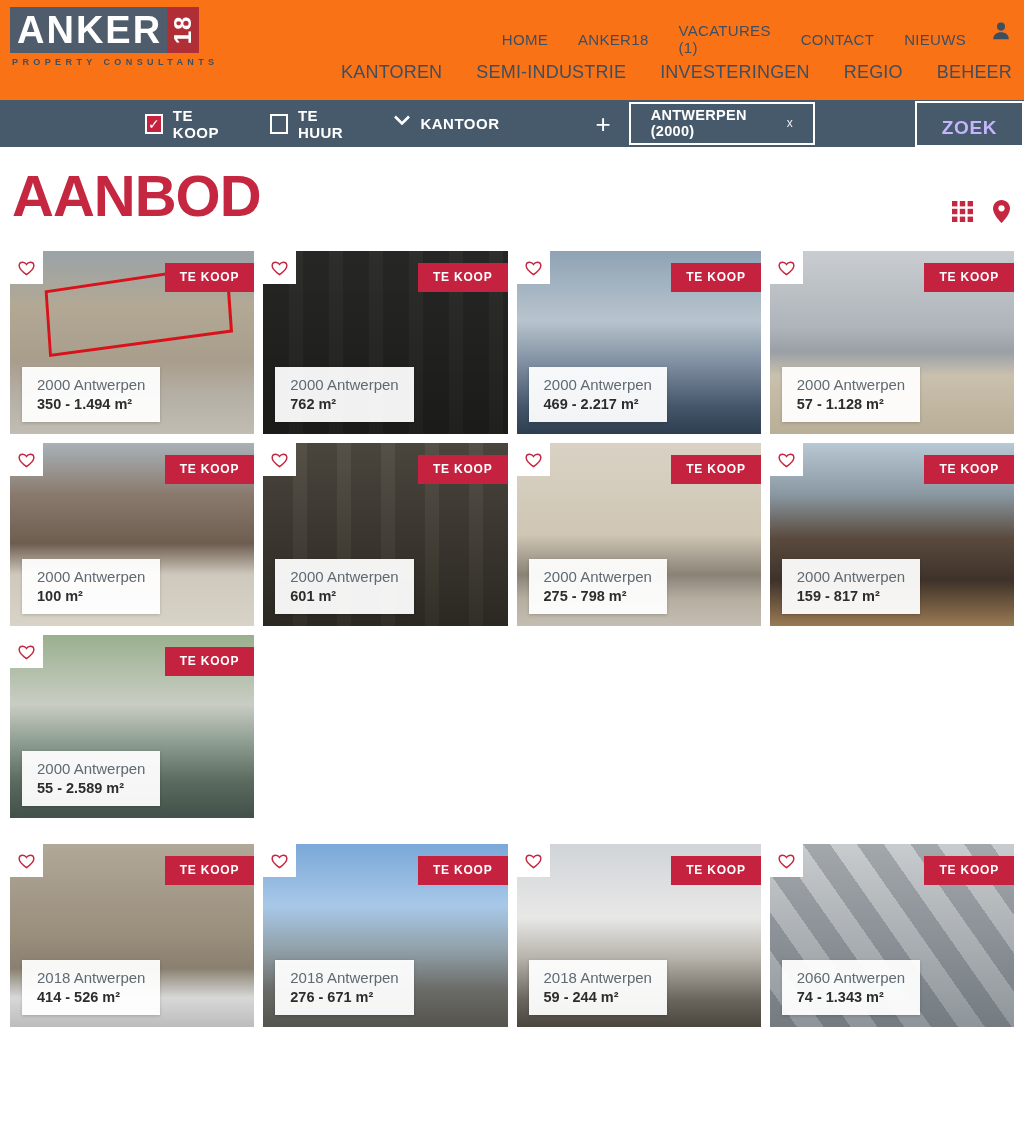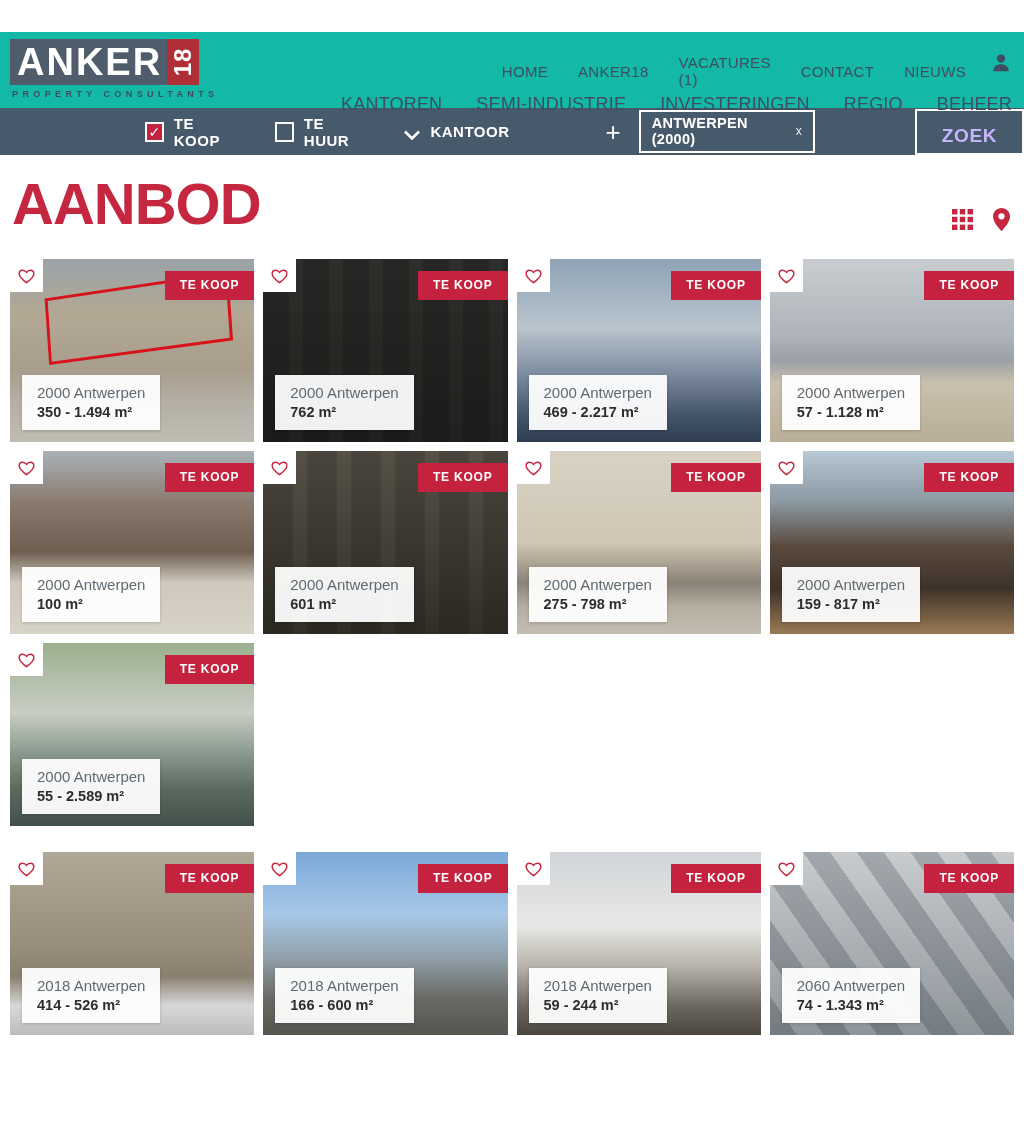--- a/index.html
+++ b/index.html
@@ -1,20 +1,20 @@
 <!DOCTYPE html>
 <html><head>
 <meta charset="utf-8">
 <style>
   * { margin:0; padding:0; box-sizing:border-box; }
   html,body { width:1024px; background:#ffffff; font-family:"Liberation Sans","DejaVu Sans",sans-serif; }
   body { position:relative; min-height:1123px; }
 
   
-  header { height:76px; position:relative; background:#14b8a6;margin-top:32px; }
+  header { height:100px; position:relative; background:#f97316; }
   .logo { position:absolute; left:10px; top:7px; cursor:pointer; }
   .logo-main { display:flex; }
   .logo-anker { background:#4e5c6c; color:#fff; font-weight:700; font-size:38px; line-height:46px; height:46px; padding:0 5px 0 7px; letter-spacing:2px; }
   .logo-18 { background:#b02f36; width:32px; height:46px; position:relative; overflow:hidden; }
   .logo-18 span { position:absolute; left:50%; top:50%; transform:translate(-50%,-50%) rotate(-90deg); color:#fff; font-weight:700; font-size:24px; letter-spacing:1px; }
   .logo-tagline { color:#3d4e61; font-size:9px; letter-spacing:4.4px; font-weight:700; margin-top:4px; padding-left:2px; }
 
   .top-nav { position:absolute; right:12px; top:22px; display:flex; gap:30px; align-items:center; list-style:none; }
   .top-nav li { color:#3d4e61; font-size:15px; letter-spacing:0.3px; cursor:pointer; }
   .user-icon { position:absolute; right:12px; top:20px; width:22px; height:22px; cursor:pointer; }
@@ -22,24 +22,24 @@
   .main-nav { position:absolute; right:12px; top:62px; display:flex; gap:34px; list-style:none; }
   .main-nav li { color:#3d4e61; font-size:18px; letter-spacing:0.2px; cursor:pointer; }
 
   
   .search-bar { height:47px; background:#475a6c; display:flex; align-items:center; padding-left:145px; color:#fff; }
   .filter { display:flex; align-items:center; gap:10px; margin-right:36px; cursor:pointer; }
   .filter-label, .category-label { font-weight:700; font-size:15px; letter-spacing:0.5px; }
   .checkbox { width:20px; height:20px; border:2px solid #fff; display:flex; align-items:center; justify-content:center; }
   .checkbox.checked { background:#c5223f; }
   .checkbox .tick { color:#fff; font-size:14px; font-weight:700; line-height:1; }
-  .category { display:flex; align-items:flex-end; gap:10px; cursor:pointer; }
+  .category { display:flex; align-items:flex-start; gap:10px; cursor:pointer; }
   .chevron { width:16px; height:10px; }
   .add-location { margin-left:96px; font-size:26px; font-weight:400; line-height:1; cursor:pointer; }
-  .location-tag { margin-left:18px; border:2px solid #fff; padding:3px 11px 4px; display:flex; align-items:center; gap:11px; cursor:default; }
+  .location-tag { margin-left:18px; border:2px solid #fff; padding:3px 20px 4px; display:flex; align-items:center; gap:11px; cursor:default; }
   .location-tag .tag-label { font-weight:700; font-size:14.5px; letter-spacing:0.3px; }
   .location-tag .tag-x { font-size:12px; opacity:0.9; cursor:pointer; }
   .zoek-btn { margin-left:100px; border:2px solid #fff; background:transparent; color:#c4b5fd; font-weight:700; font-size:19px; letter-spacing:0.6px; padding:14px 25px 6px; cursor:pointer; font-family:inherit; }
 
   
   .section-head { position:relative; }
   .section-title { color:#c52741; font-size:58px; font-weight:800; line-height:1.0; margin:20px 0 0 12px; letter-spacing:-1px; }
   .view-icons { position:absolute; right:14px; bottom:2px; display:flex; gap:20px; align-items:center; }
   .view-icons svg { cursor:pointer; display:block; }
 
@@ -312,21 +312,21 @@
   <article class="card">
     <div class="photo photo-3-1"></div>
     <button class="fav">
       <svg width="19" height="17" viewBox="0 0 24 22">
         <path d="M12 20.3C5.8 15.7 2.5 12.2 2.5 8.7c0-2.6 2-4.6 4.6-4.6 1.8 0 3.6 1 4.9 2.9 1.3-1.9 3.1-2.9 4.9-2.9 2.6 0 4.6 2 4.6 4.6 0 3.5-3.3 7-9.5 11.6z" fill="none" stroke="#c52741" stroke-width="1.9"></path>
       </svg>
     </button>
     <span class="badge">TE KOOP</span>
     <div class="info">
       <div class="city">2018 Antwerpen</div>
-      <div class="size">166 - 600 m²</div>
+      <div class="size">276 - 671 m²</div>
     </div>
   </article>
 
   <article class="card">
     <div class="photo photo-3-2"></div>
     <button class="fav">
       <svg width="19" height="17" viewBox="0 0 24 22">
         <path d="M12 20.3C5.8 15.7 2.5 12.2 2.5 8.7c0-2.6 2-4.6 4.6-4.6 1.8 0 3.6 1 4.9 2.9 1.3-1.9 3.1-2.9 4.9-2.9 2.6 0 4.6 2 4.6 4.6 0 3.5-3.3 7-9.5 11.6z" fill="none" stroke="#c52741" stroke-width="1.9"></path>
       </svg>
     </button>

